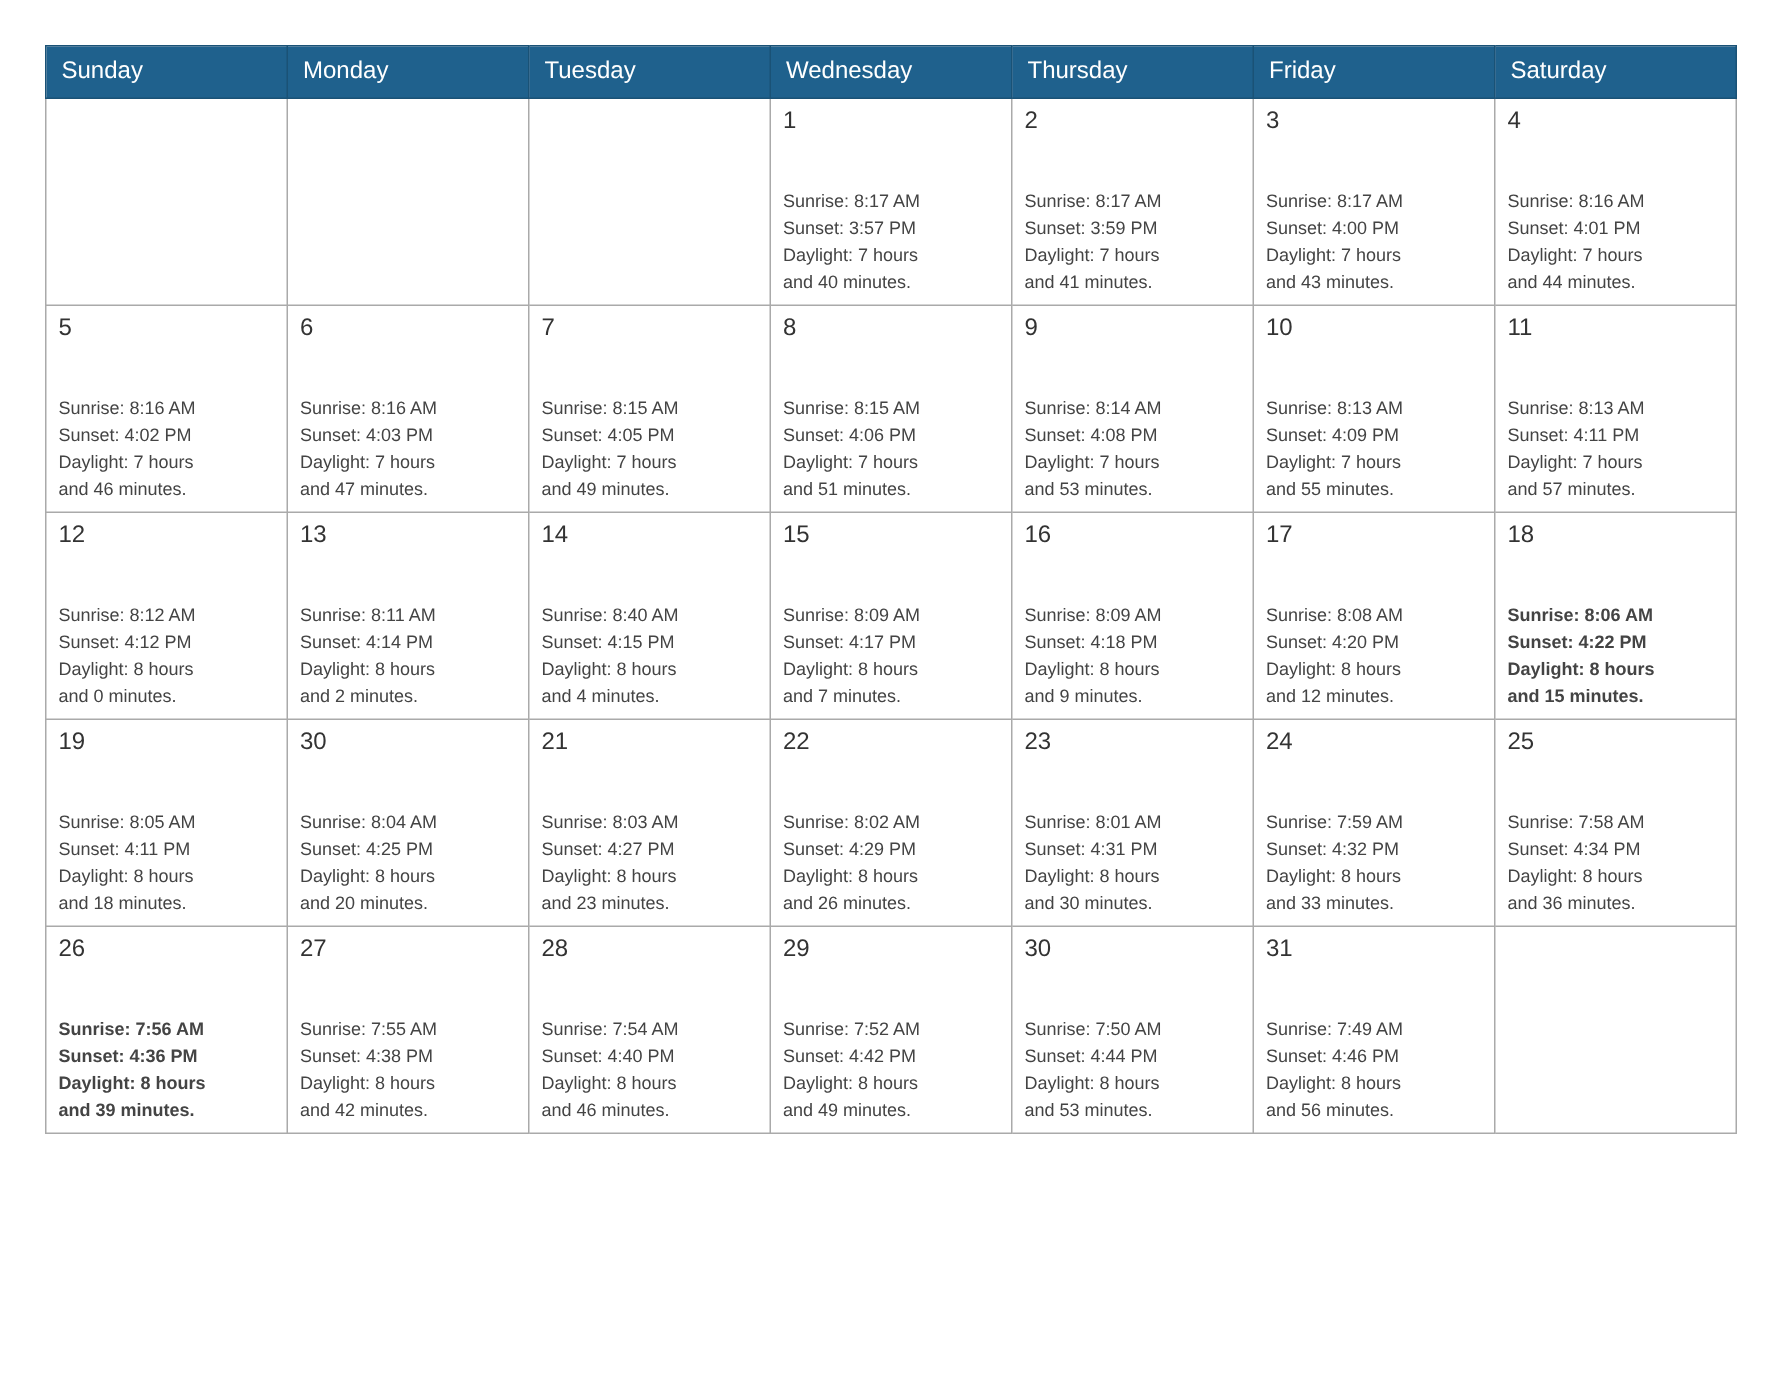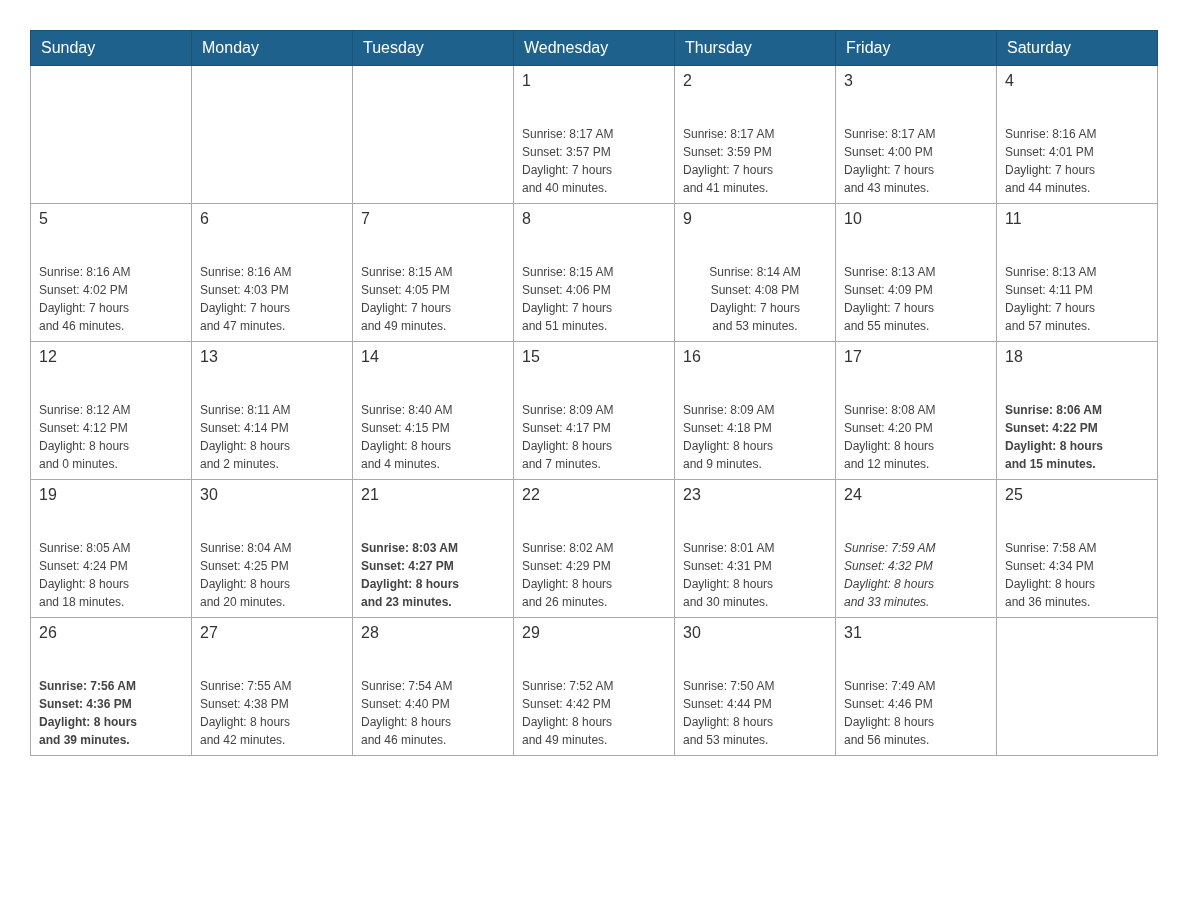--- a/index.html
+++ b/index.html
@@ -175,21 +175,21 @@
         </td>
         <td>
           <span class="day-number">8</span>
           <div class="day-info" style="white-space: pre-line;">Sunrise: 8:15 AM
 Sunset: 4:06 PM
 Daylight: 7 hours
 and 51 minutes.</div>
         </td>
         <td>
           <span class="day-number">9</span>
-          <div class="day-info" style="white-space: pre-line; text-align: center;">Sunrise: 8:14 AM
+          <div class="day-info" style="white-space: pre-line;">Sunrise: 8:14 AM
 Sunset: 4:08 PM
 Daylight: 7 hours
 and 53 minutes.</div>
         </td>
         <td>
           <span class="day-number">10</span>
           <div class="day-info" style="white-space: pre-line;">Sunrise: 8:13 AM
 Sunset: 4:09 PM
 Daylight: 7 hours
 and 55 minutes.</div>
@@ -250,55 +250,55 @@
           <div class="day-info" style="white-space: pre-line; font-weight: bold;">Sunrise: 8:06 AM
 Sunset: 4:22 PM
 Daylight: 8 hours
 and 15 minutes.</div>
         </td>
       </tr>
       <tr>
         <td>
           <span class="day-number">19</span>
           <div class="day-info" style="white-space: pre-line;">Sunrise: 8:05 AM
-Sunset: 4:24 PM
+Sunset: 4:11 PM
 Daylight: 8 hours
 and 18 minutes.</div>
         </td>
         <td>
           <span class="day-number">30</span>
           <div class="day-info" style="white-space: pre-line;">Sunrise: 8:04 AM
 Sunset: 4:25 PM
 Daylight: 8 hours
 and 20 minutes.</div>
         </td>
         <td>
           <span class="day-number">21</span>
-          <div class="day-info" style="white-space: pre-line; font-weight: bold;">Sunrise: 8:03 AM
+          <div class="day-info" style="white-space: pre-line;">Sunrise: 8:03 AM
 Sunset: 4:27 PM
 Daylight: 8 hours
 and 23 minutes.</div>
         </td>
         <td>
           <span class="day-number">22</span>
           <div class="day-info" style="white-space: pre-line;">Sunrise: 8:02 AM
 Sunset: 4:29 PM
 Daylight: 8 hours
 and 26 minutes.</div>
         </td>
         <td>
           <span class="day-number">23</span>
           <div class="day-info" style="white-space: pre-line;">Sunrise: 8:01 AM
 Sunset: 4:31 PM
 Daylight: 8 hours
 and 30 minutes.</div>
         </td>
         <td>
           <span class="day-number">24</span>
-          <div class="day-info" style="white-space: pre-line; font-style: italic;">Sunrise: 7:59 AM
+          <div class="day-info" style="white-space: pre-line;">Sunrise: 7:59 AM
 Sunset: 4:32 PM
 Daylight: 8 hours
 and 33 minutes.</div>
         </td>
         <td>
           <span class="day-number">25</span>
           <div class="day-info" style="white-space: pre-line;">Sunrise: 7:58 AM
 Sunset: 4:34 PM
 Daylight: 8 hours
 and 36 minutes.</div>

